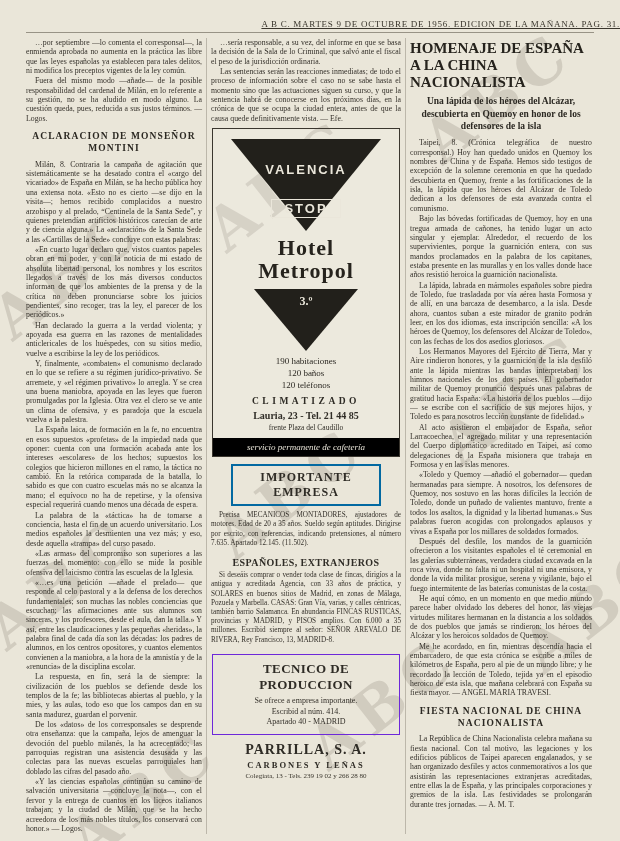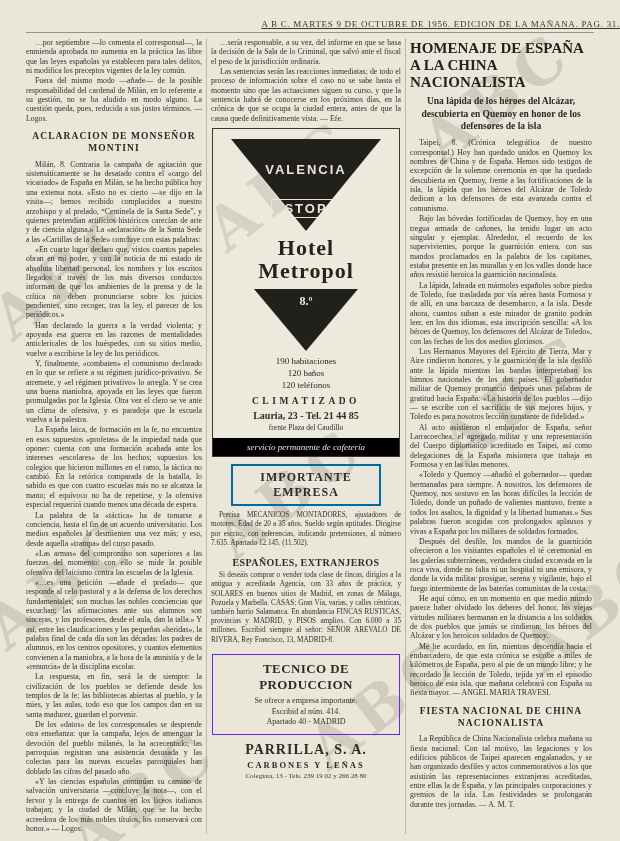--- a/index.html
+++ b/index.html
@@ -118,21 +118,21 @@
             <div class="tri-valencia">VALENCIA</div><br>
             <span class="tri-stop">STOP</span>
           </div>
         </div>
         <div class="hotel-name">
           <div>Hotel</div>
           <div>Metropol</div>
         </div>
         <div class="tri-wrap2">
           <div class="tri-small"></div>
-          <div class="tri-num">8.º</div>
+          <div class="tri-num">3.º</div>
         </div>
         <div class="hotel-specs">
           <div>190 habitaciones</div>
           <div>120 baños</div>
           <div>120 teléfonos</div>
         </div>
         <div class="hotel-clima">CLIMATIZADO</div>
         <div class="hotel-addr">Lauria, 23 - Tel. 21 44 85</div>
         <div class="hotel-loc">frente Plaza del Caudillo</div>
         <div class="hotel-footer">servicio permanente de cafetería</div>

